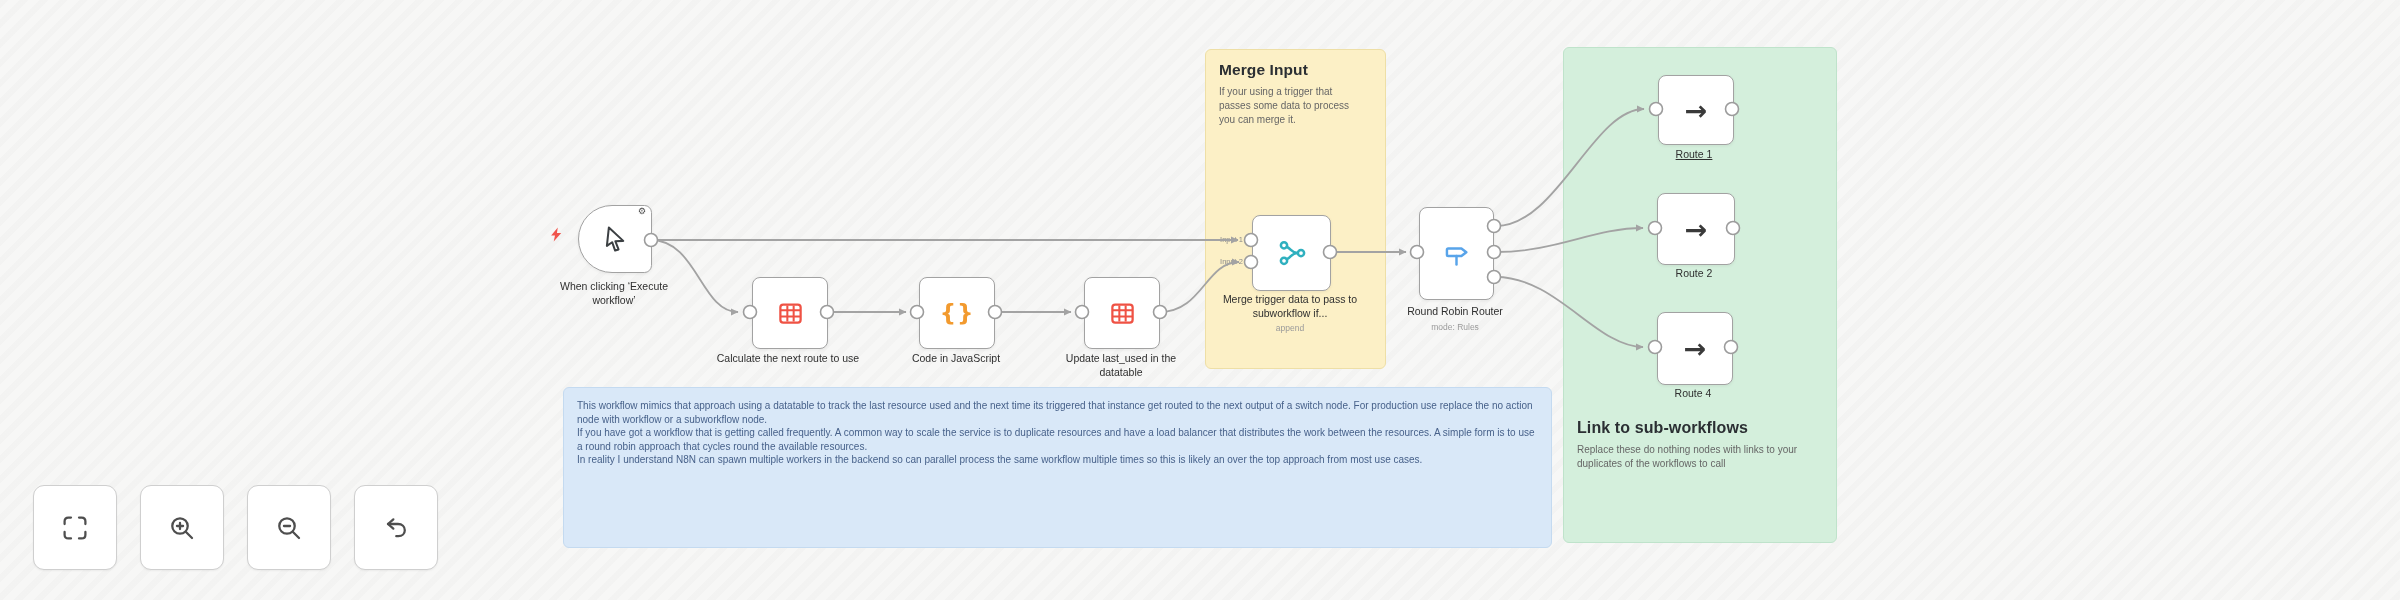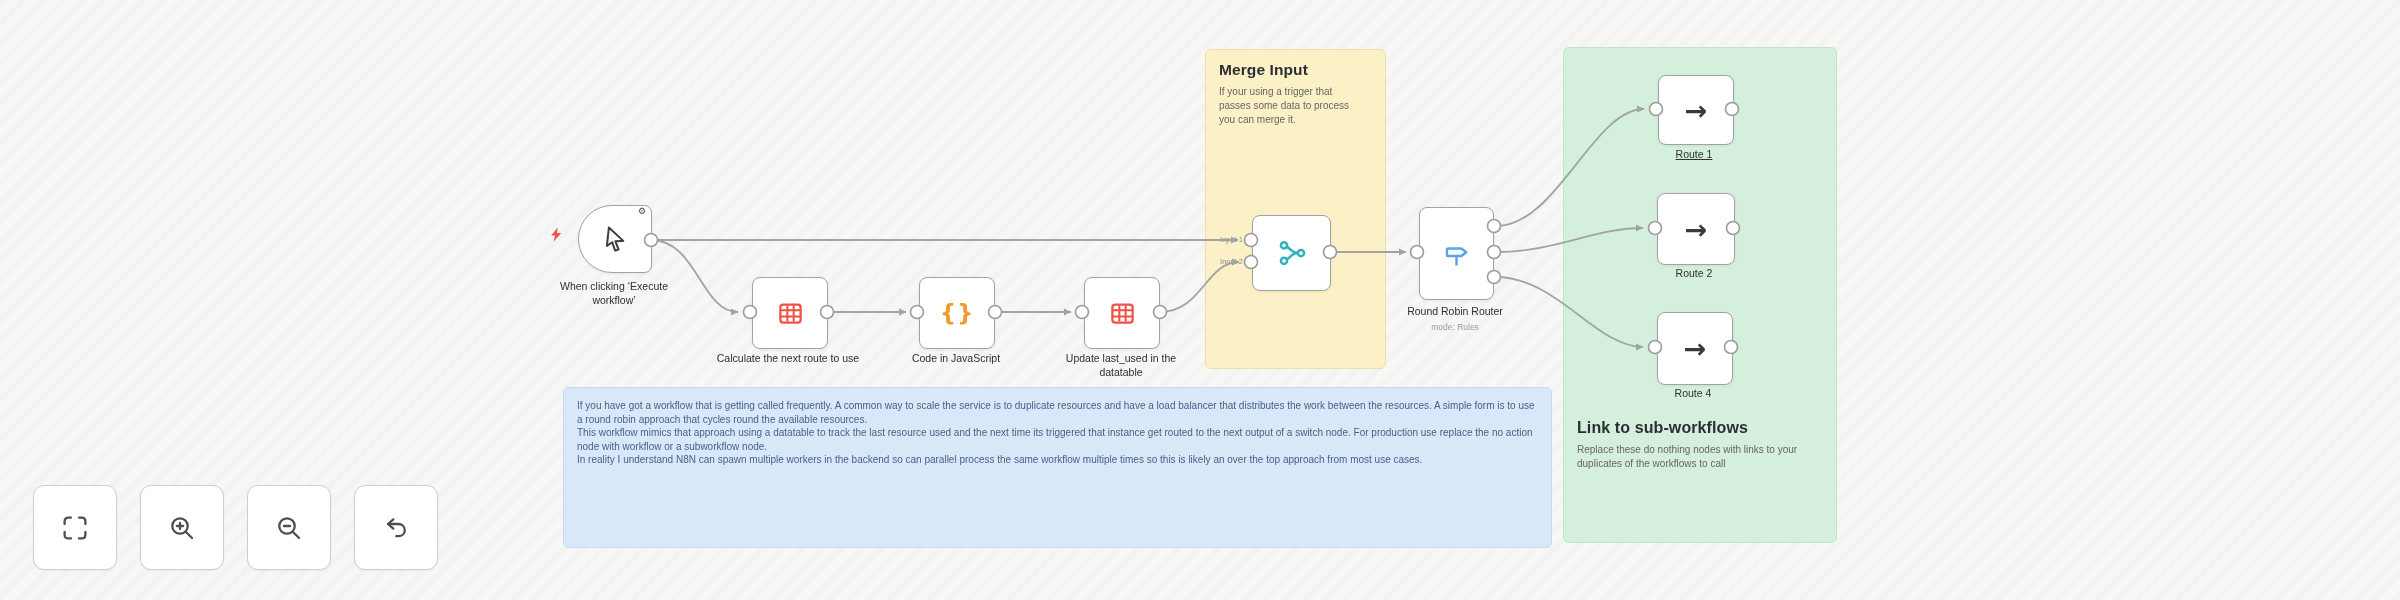--- a/index.html
+++ b/index.html
@@ -48,22 +48,22 @@
   </div>
 
   <div class="sticky sticky-green" style="left:1563px;top:47px;width:274px;height:496px;">
     <div class="spacer"></div>
     <h3 style="font-size:16px;">Link to sub-workflows</h3>
     <div class="body">Replace these do nothing nodes with links to your
 duplicates of the workflows to call</div>
   </div>
 
   <div class="sticky sticky-blue" style="left:563px;top:387px;width:989px;height:161px;">
+    <p>This workflow mimics that approach using a datatable to track the last resource used and the next time its triggered that instance get routed to the next output of a switch node. For production use replace the no action node with workflow or a subworkflow node.</p>
     <p>If you have got a workflow that is getting called frequently. A common way to scale the service is to duplicate resources and have a load balancer that distributes the work between the resources. A simple form is to use a round robin approach that cycles round the available resources.</p>
-    <p>This workflow mimics that approach using a datatable to track the last resource used and the next time its triggered that instance get routed to the next output of a switch node. For production use replace the no action node with workflow or a subworkflow node.</p>
     <p>In reality I understand N8N can spawn multiple workers in the backend so can parallel process the same workflow multiple times so this is likely an over the top approach from most use cases.</p>
   </div>
 
   <svg class="wires" width="2400" height="600" viewBox="0 0 2400 600">
     <defs>
       <marker id="arr" markerWidth="9" markerHeight="8" refX="7.5" refY="4" orient="auto" markerUnits="userSpaceOnUse">
         <path d="M0.5 0.5 L8 4 L0.5 7.5 Z" fill="#a3a3a3"></path>
       </marker>
     </defs>
     <g stroke="#a3a3a3" stroke-width="1.8" fill="none">
@@ -149,20 +149,24 @@
     <svg width="30" height="30" viewBox="0 0 24 24">
       <g fill="none" stroke="#2fb0bf" stroke-width="2" stroke-linecap="round">
         <circle cx="5.6" cy="5.8" r="2.5"></circle>
         <circle cx="5.6" cy="18.2" r="2.5"></circle>
         <circle cx="19.2" cy="12" r="2.5"></circle>
         <path d="M7.8 7 C12 9 11 11.6 16.6 11.9"></path>
         <path d="M7.8 17 C12 15 11 12.4 16.6 12.1"></path>
       </g>
     </svg>
   </div>
+  <div class="node-label" style="left:1210px;top:293px;width:160px;">
+    <div>Merge trigger data to pass to subworkflow if...</div>
+    <div class="sub">append</div>
+  </div>
 
   <div class="node" style="left:1419px;top:207px;width:73px;height:91px;">
     <svg width="31" height="31" viewBox="0 0 24 24">
       <g fill="none" stroke="#58a4ea" stroke-width="1.9" stroke-linejoin="round" stroke-linecap="round">
         <path d="M12 14 V20.5"></path>
         <path d="M5.6 8.2 H15.8 L19.6 11.1 L15.8 14 H5.6 Q4.6 14 4.6 13 V9.2 Q4.6 8.2 5.6 8.2 Z"></path>
       </g>
     </svg>
   </div>
   <div class="node-label" style="left:1375px;top:305px;width:160px;">

